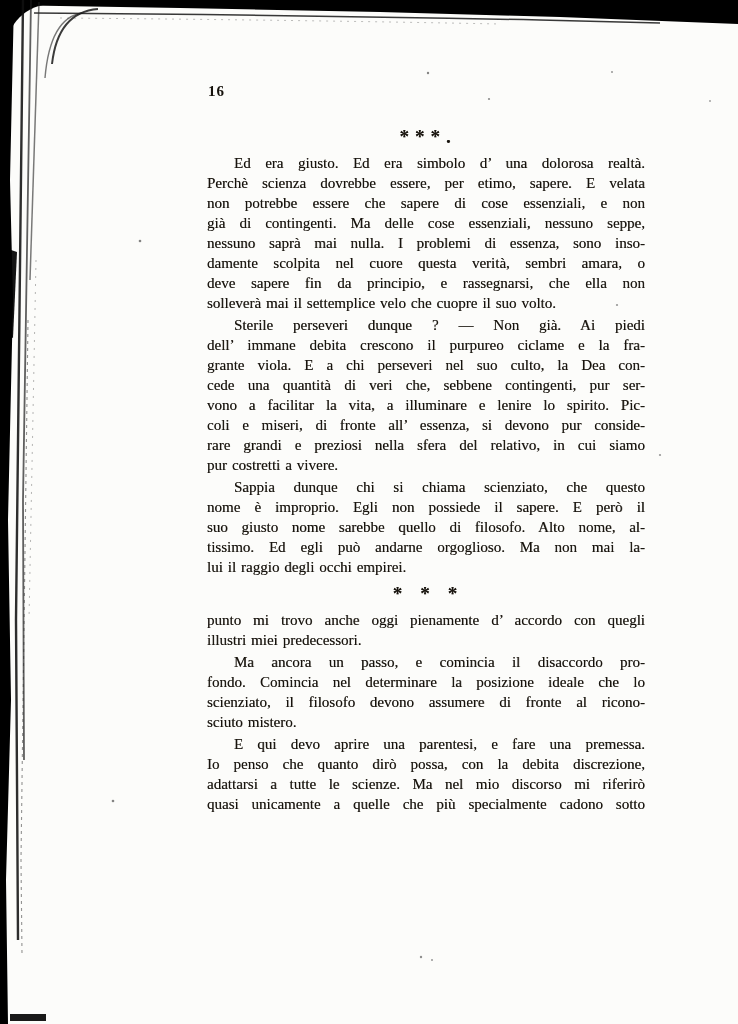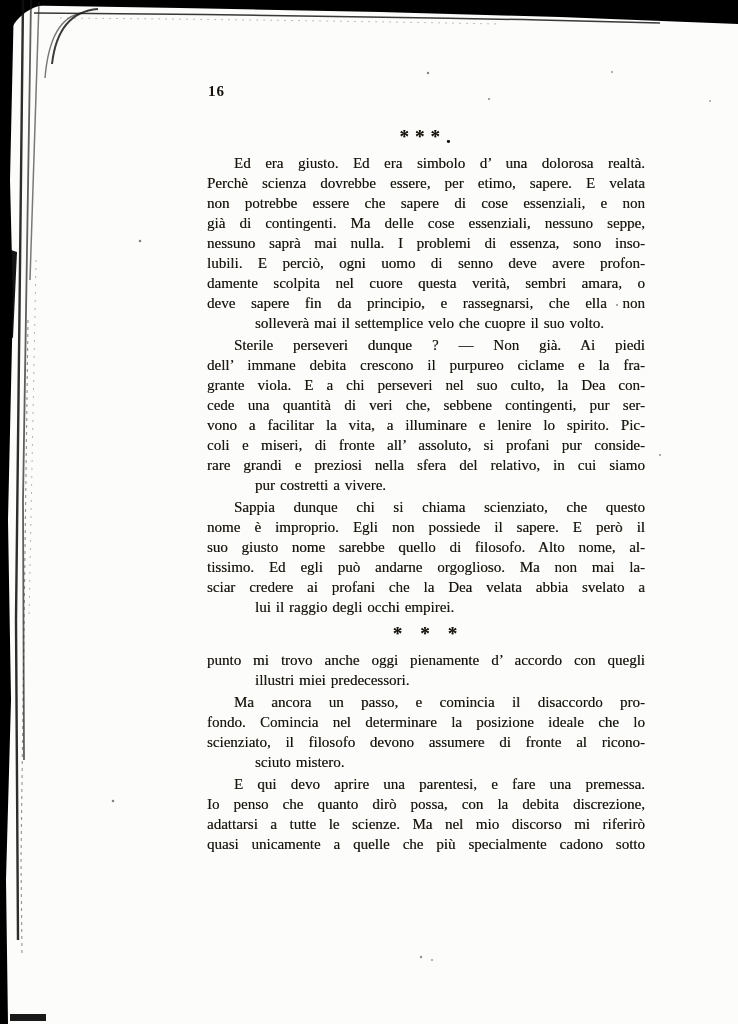--- a/index.html
+++ b/index.html
@@ -40,21 +40,21 @@
     font-size: 15px;
     line-height: 20px;
     text-shadow: 0.3px 0.2px 0 rgba(23, 18, 10, 0.55);
     word-spacing: 1.2px;
   }
   .para { margin: 0 0 2px 0; }
   .line {
     text-align: justify;
     text-align-last: justify;
   }
-  .line.endline { text-align-last: left; margin-left: 48px; }
+  .line.endline { text-align-last: left; }
   .line.first { text-indent: 27px; }
   .sep {
     text-align: center;
     font-size: 19px;
     font-weight: bold;
     letter-spacing: 6px;
     line-height: 22px;
     margin: 6px 0 5px 0;
     padding-left: 4px;
     color: #17130d;
@@ -103,41 +103,39 @@
 <div class="page-number">16</div>
 
 <div class="page-text">
     <div class="sep">***.</div>
     <div class="para">
       <div class="line first">Ed era giusto. Ed era simbolo d’ una dolorosa realtà.</div>
       <div class="line">Perchè scienza dovrebbe essere, per etimo, sapere. E velata</div>
       <div class="line">non potrebbe essere che sapere di cose essenziali, e non</div>
       <div class="line">già di contingenti. Ma delle cose essenziali, nessuno seppe,</div>
       <div class="line">nessuno saprà mai nulla. I problemi di essenza, sono inso-</div>
-      <div class="line">lubili. E perciò, ogni uomo di senno deve avere profon-</div>
       <div class="line">damente scolpita nel cuore questa verità, sembri amara, o</div>
       <div class="line">deve sapere fin da principio, e rassegnarsi, che ella non</div>
       <div class="line endline">solleverà mai il settemplice velo che cuopre il suo volto.</div>
     </div>
     <div class="para">
       <div class="line first">Sterile perseveri dunque ? — Non già. Ai piedi</div>
       <div class="line">dell’ immane debita crescono il purpureo ciclame e la fra-</div>
       <div class="line">grante viola. E a chi perseveri nel suo culto, la Dea con-</div>
       <div class="line">cede una quantità di veri che, sebbene contingenti, pur ser-</div>
       <div class="line">vono a facilitar la vita, a illuminare e lenire lo spirito. Pic-</div>
-      <div class="line">coli e miseri, di fronte all’ assoluto, si profani pur conside-</div>
+      <div class="line">coli e miseri, di fronte all’ essenza, si devono pur conside-</div>
       <div class="line">rare grandi e preziosi nella sfera del relativo, in cui siamo</div>
       <div class="line endline">pur costretti a vivere.</div>
     </div>
     <div class="para">
       <div class="line first">Sappia dunque chi si chiama scienziato, che questo</div>
       <div class="line">nome è improprio. Egli non possiede il sapere. E però il</div>
       <div class="line">suo giusto nome sarebbe quello di filosofo. Alto nome, al-</div>
       <div class="line">tissimo. Ed egli può andarne orgoglioso. Ma non mai la-</div>
-      <div class="line">sciar credere ai profani che la Dea velata abbia svelato a</div>
       <div class="line endline">lui il raggio degli occhi empirei.</div>
     </div>
     <div class="sep">* * *</div>
     <div class="para">
       <div class="line">punto mi trovo anche oggi pienamente d’ accordo con quegli</div>
       <div class="line endline">illustri miei predecessori.</div>
     </div>
     <div class="para">
       <div class="line first">Ma ancora un passo, e comincia il disaccordo pro-</div>
       <div class="line">fondo. Comincia nel determinare la posizione ideale che lo</div>

